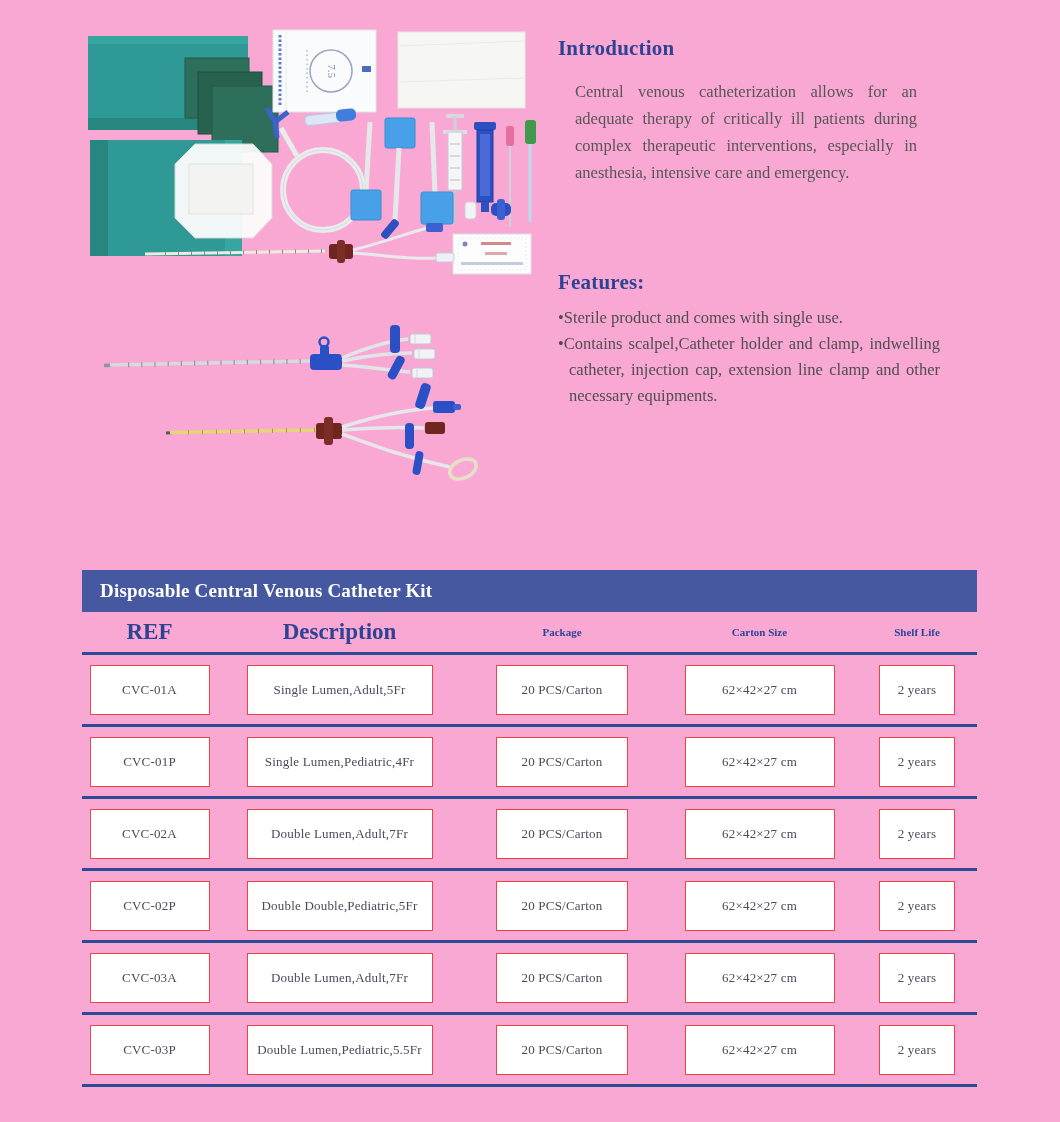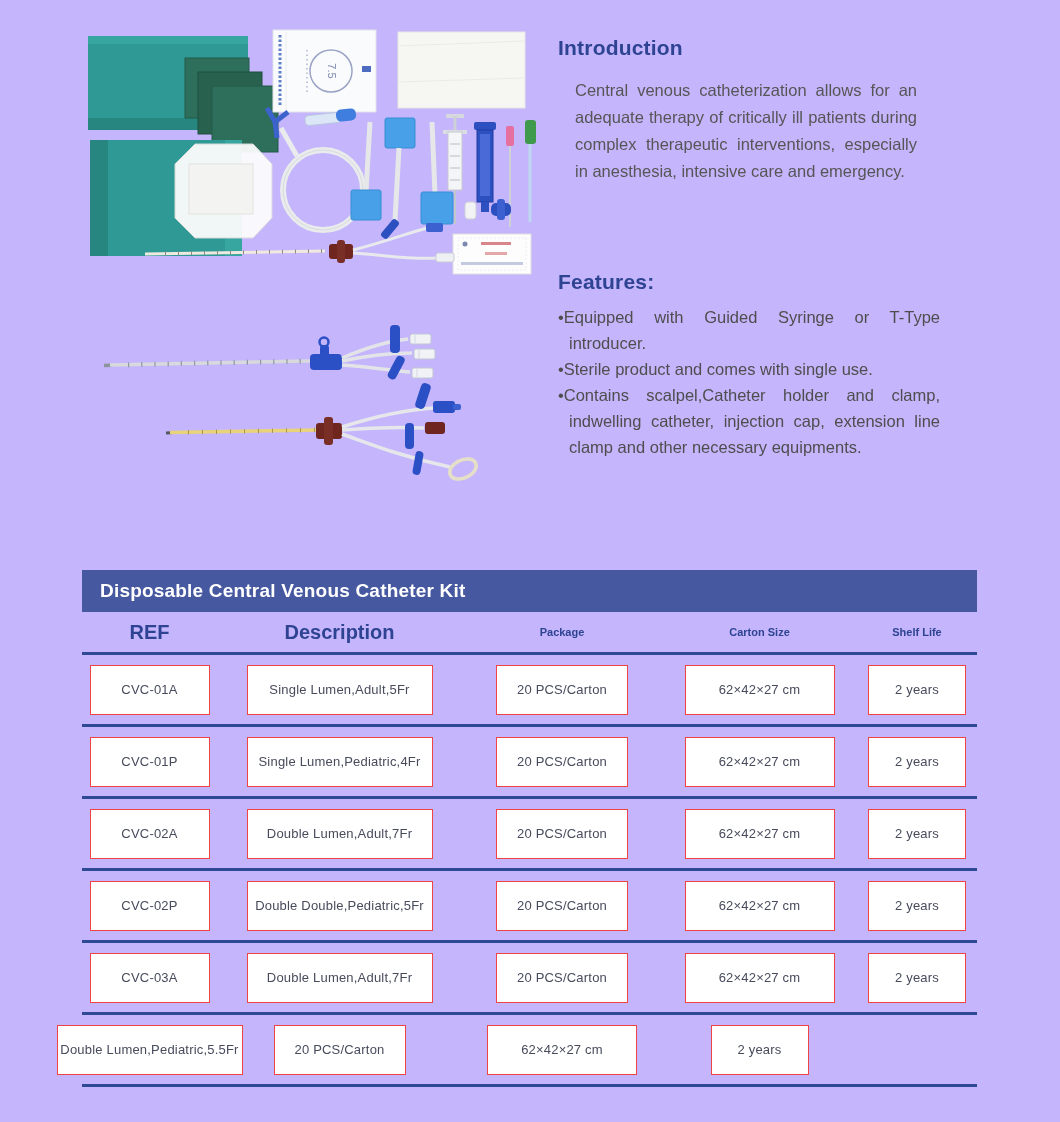--- a/index.html
+++ b/index.html
@@ -1,17 +1,17 @@
 <!DOCTYPE html>
 <html><head>
 <meta charset="utf-8">
 <style>
   html,body{margin:0;padding:0;background:#ffffff;}
-  .page{position:relative;width:1060px;height:1122px;background:#c4b5fd;overflow:hidden;
-        font-family:Liberation Sans, sans-serif;}
+  .page{position:relative;width:1060px;height:1122px;background:#f9a8d4;overflow:hidden;
+        font-family:Liberation Serif, serif;}
 
   
   .photo-kit{position:absolute;left:85px;top:22px;width:455px;height:262px;}
   .photo-catheters{position:absolute;left:58px;top:295px;width:485px;height:210px;}
 
   
   .col-right{position:absolute;left:558px;top:36px;width:376px;}
   .intro-heading,.features-heading{margin:0 0 10px 0;font-size:21px;font-weight:bold;
         color:#2e4492;letter-spacing:.2px;}
   .intro-body{margin:17px;font-size:16.5px;line-height:27px;color:#565656;
@@ -22,29 +22,29 @@
         padding-left:11px;text-indent:-11px;}
 
   
   .spec{position:absolute;left:82px;top:570px;width:895px;}
   .spec-banner{height:42px;line-height:42px;background:#46589f;color:#ffffff;
         font-weight:bold;font-size:19px;padding-left:18px;box-sizing:border-box;
         letter-spacing:.2px;}
   .grid-cols{display:grid;grid-template-columns:135px 245px 200px 195px 120px;}
   .spec-head{height:40px;align-items:center;border-bottom:3px solid #2e4a94;}
   .th{text-align:center;color:#2e4492;font-weight:bold;}
-  .th-lg{font-size:20px;}
+  .th-lg{font-size:23px;}
   .th-sm{font-size:11px;}
   .t-row{height:69px;align-items:center;justify-items:center;
         border-bottom:3px solid #2e4a94;}
   .box{height:50px;border:1px solid #ef4444;background:#fff;box-sizing:border-box;
         display:flex;align-items:center;justify-content:center;
         font-size:13px;color:#474b5c;letter-spacing:.2px;}
   .w-ref{width:120px}.w-desc{width:186px}.w-pkg{width:132px}
-  .w-carton{width:150px}.w-shelf{width:98px}
+  .w-carton{width:150px}.w-shelf{width:76px}
 </style>
 </head>
 <body>
 
 <div class="page">
 
   <svg class="photo-kit" viewBox="0 0 455 262">
     <g>
       <rect x="3" y="14" width="160" height="94" fill="#2f9a95"></rect>
       <rect x="3" y="14" width="160" height="8" fill="#38a6a0"></rect>
@@ -206,21 +206,20 @@
   </svg>
 
   <div class="col-right">
     <h2 class="intro-heading">Introduction</h2>
     <p class="intro-body">Central venous catheterization allows for an adequate therapy of critically ill patients during complex therapeutic interventions, especially in anesthesia, intensive care and emergency.</p>
   </div>
 
   <div class="features-block">
     <h2 class="features-heading">Features:</h2>
     <ul class="features-list">
-      <li><span>•</span><span>Equipped with Guided Syringe or T-Type introducer.</span></li>
       <li><span>•</span><span>Sterile product and comes with single use.</span></li>
       <li><span>•</span><span>Contains scalpel,Catheter holder and clamp, indwelling catheter, injection cap, extension line clamp and other necessary equipments.</span></li>
     </ul>
   </div>
 
   <div class="spec">
     <div class="spec-banner">Disposable Central Venous Catheter Kit</div>
 
     <div class="grid-cols spec-head">
       <div class="th th-lg">REF</div>
@@ -259,20 +258,21 @@
       <div class="box w-shelf">2 years</div>
     </div>
     <div class="grid-cols t-row">
       <div class="box w-ref">CVC-03A</div>
       <div class="box w-desc">Double Lumen,Adult,7Fr</div>
       <div class="box w-pkg">20 PCS/Carton</div>
       <div class="box w-carton">62×42×27 cm</div>
       <div class="box w-shelf">2 years</div>
     </div>
     <div class="grid-cols t-row">
+      <div class="box w-ref">CVC-03P</div>
       <div class="box w-desc">Double Lumen,Pediatric,5.5Fr</div>
       <div class="box w-pkg">20 PCS/Carton</div>
       <div class="box w-carton">62×42×27 cm</div>
       <div class="box w-shelf">2 years</div>
     </div>
   </div>
 
 </div>
 
 </body></html>

